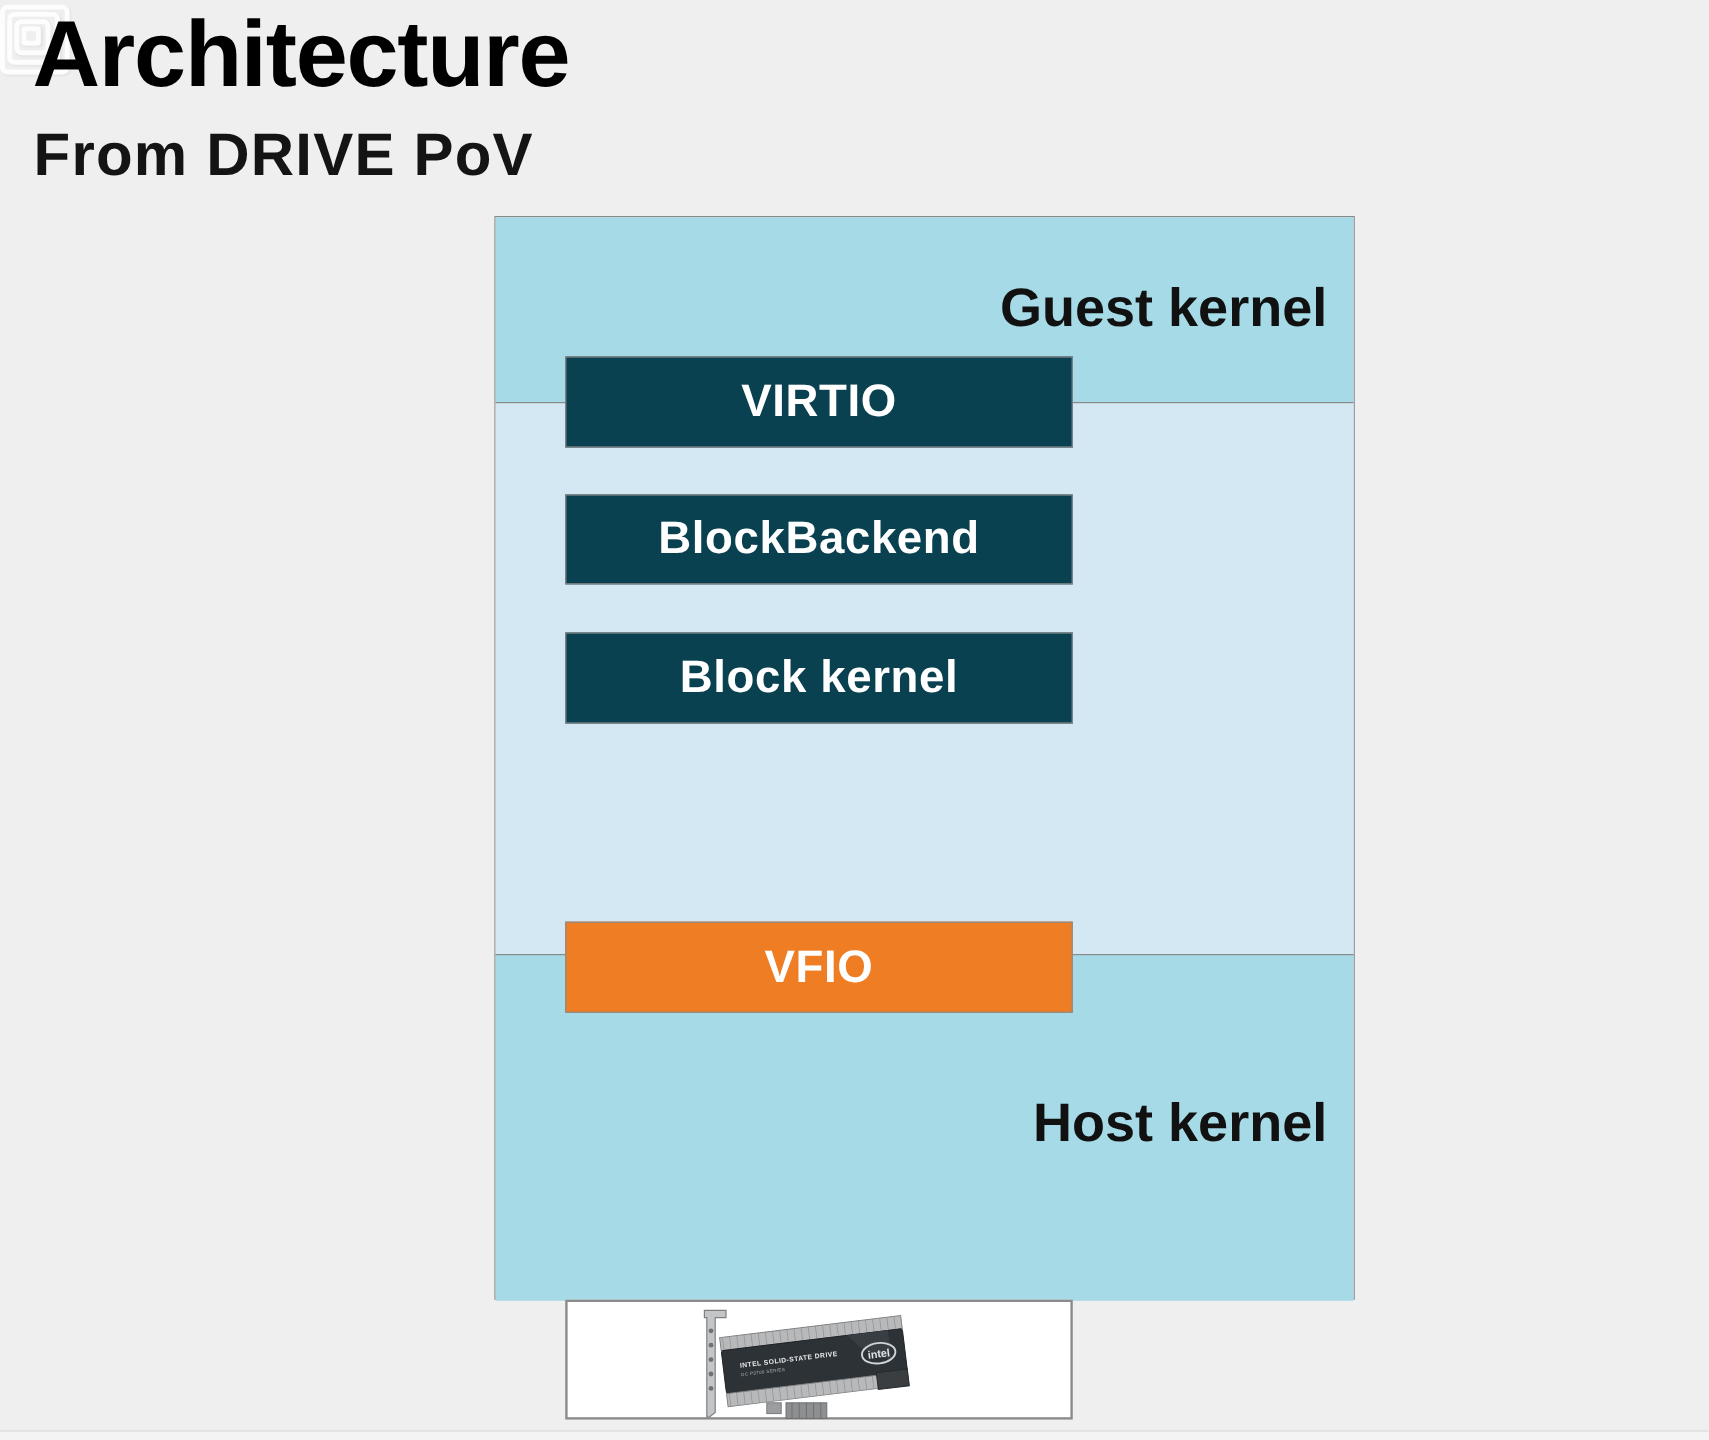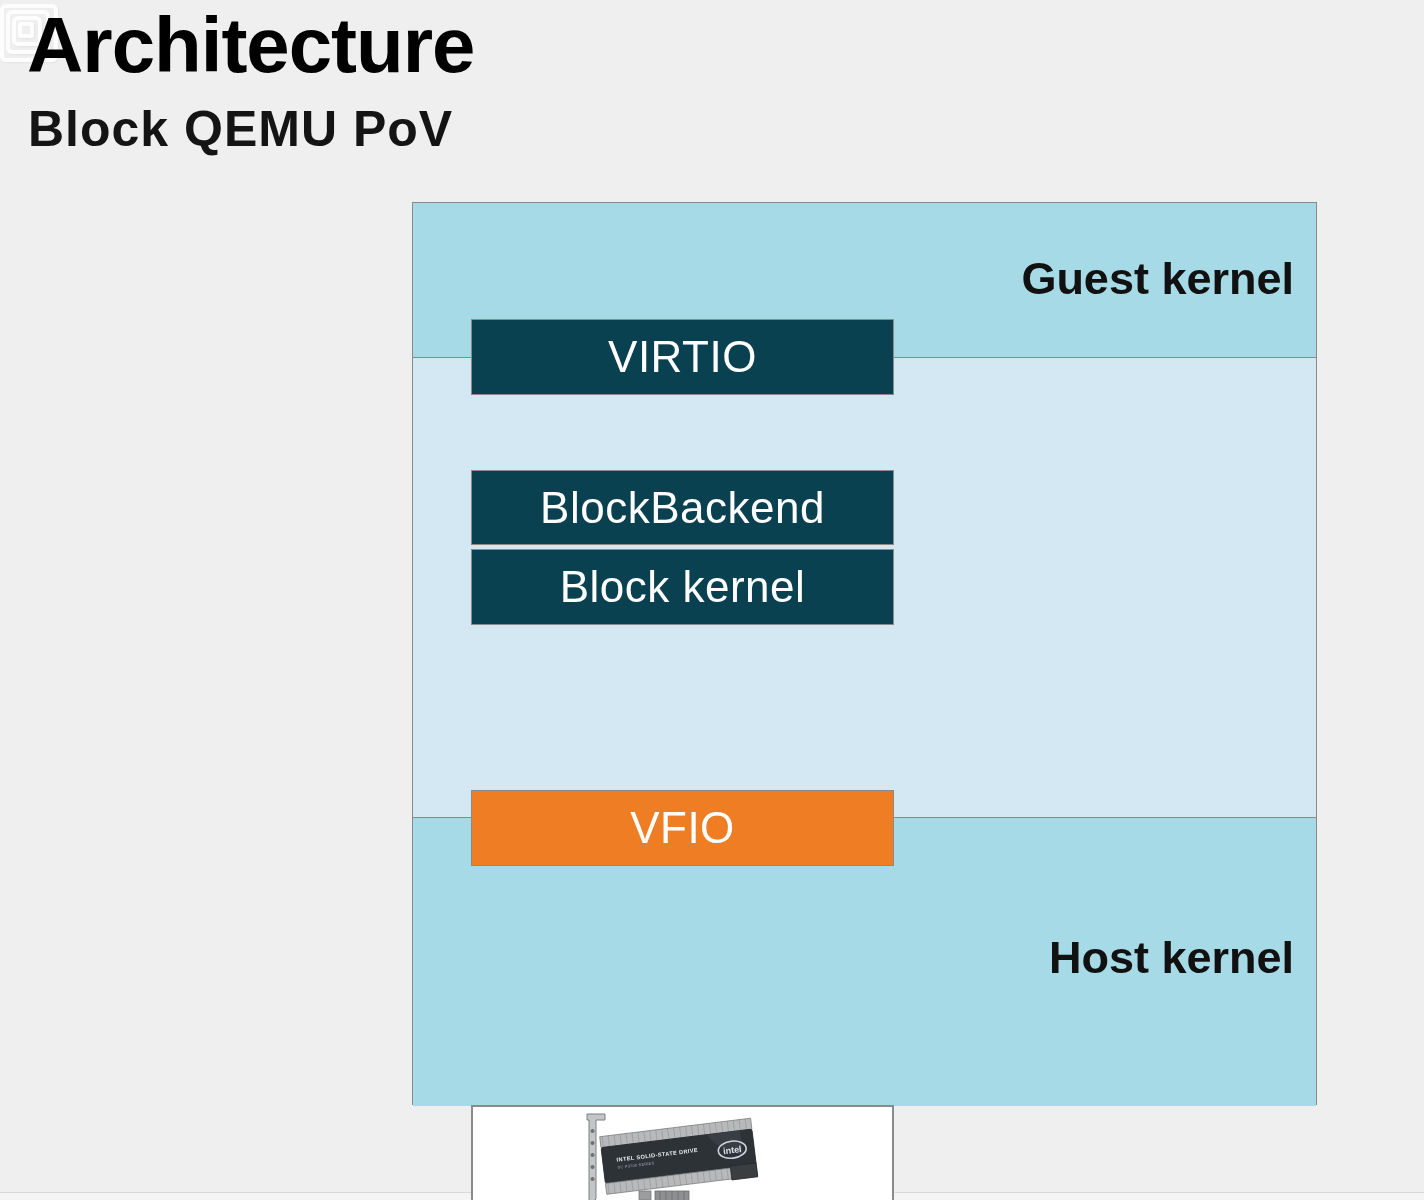--- a/index.html
+++ b/index.html
@@ -33,22 +33,22 @@
     letter-spacing: -1px; line-height: 1;
   }
   .subtitle {
     position: absolute; left: 28px; top: 102px; z-index: 2;
     font-size: 50px; font-weight: 700; color: #141414;
     letter-spacing: 1px; line-height: 1.1;
   }
 
   
   .diagram {
-    position: absolute; left: 412px; top: 202px;
-    width: 905px; height: 903px;
+    position: absolute; left: 412px; top: 180px;
+    width: 717px; height: 903px;
     border: 1.5px solid var(--border, #8a8a8a);
     overflow: visible;
   }
   .band { position: absolute; left: 0; width: 100%; }
   .band-guest { top: 0; height: 154px; background: var(--kernel-band, #a5dae6); }
   .band-qemu  { top: 154px; height: 460px; background: var(--qemu-band, #d3e8f3);
                 border-top: 1.5px solid var(--border, #8a8a8a); }
   .band-host  { top: 614px; height: 289px; background: var(--kernel-band, #a5dae6);
                 border-top: 1.5px solid var(--border, #8a8a8a); }
 
@@ -60,25 +60,25 @@
   .band-label-guest { top: 47px; }
   .band-label-qemu  { top: 350px; }
   .band-label-host  { top: 726px; }
 
   
   .cbox {
     position: absolute; left: 58px; width: 423px; z-index: 4;
     background: var(--teal-box, #0a4151);
     border: 1.5px solid var(--border, #8a8a8a);
     display: flex; align-items: center; justify-content: center;
-    color: #ffffff; font-size: 44px; font-weight: 400;
+    color: #ffffff; font-size: 38px; font-weight: 700;
     letter-spacing: 0.5px; white-space: nowrap;
   }
   .cbox-virtio       { top: 116px; height: 76px; }
-  .cbox-blockbackend { top: 231px; height: 75px; margin-top: 36px; }
+  .cbox-blockbackend { top: 231px; height: 75px; }
   .cbox-blocklayer   { top: 346px; height: 76px; }
   .cbox-qcow2        { top: 463px; height: 74px; }
   .cbox-vfio         { top: 577px; height: 76px; background: var(--orange-box, #ee7d23); margin-top: 10px; }
   .cbox-vfiopci      { top: 692px; height: 210px; }
 
   .device-box {
     position: absolute; left: 58px; top: 902px;
     width: 423px; height: 100px; z-index: 5;
     background: #ffffff;
     border: 2px solid var(--border, #8a8a8a);
@@ -101,21 +101,21 @@
 <body>
 
 <div class="watermark">
   <div class="sq sq1"></div>
   <div class="sq sq2"></div>
   <div class="sq sq3"></div>
   <div class="sq sq4"></div>
 </div>
 
 <div class="title">Architecture</div>
-<div class="subtitle">Block QEMU PoV</div>
+<div class="subtitle">From DRIVE PoV</div>
 
 <div class="diagram">
 
   <div class="band band-guest"></div>
   <div class="band band-qemu"></div>
   <div class="band band-host"></div>
 
   <div class="band-label band-label-guest">Guest kernel</div>
   <div class="band-label band-label-host">Host kernel</div>
 

